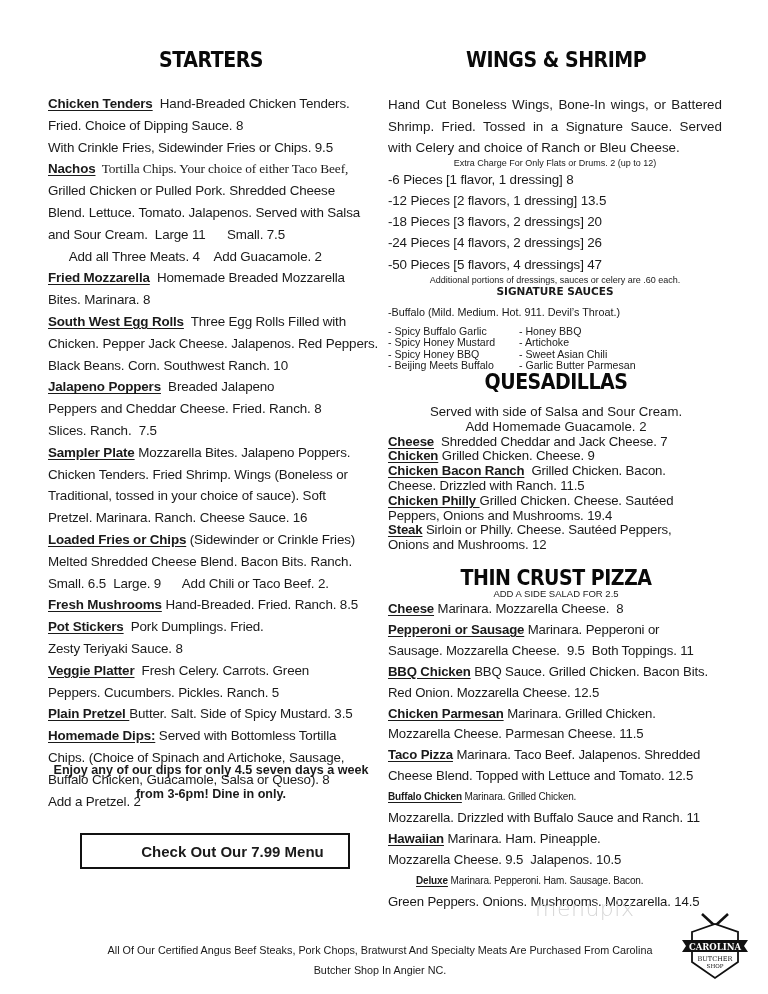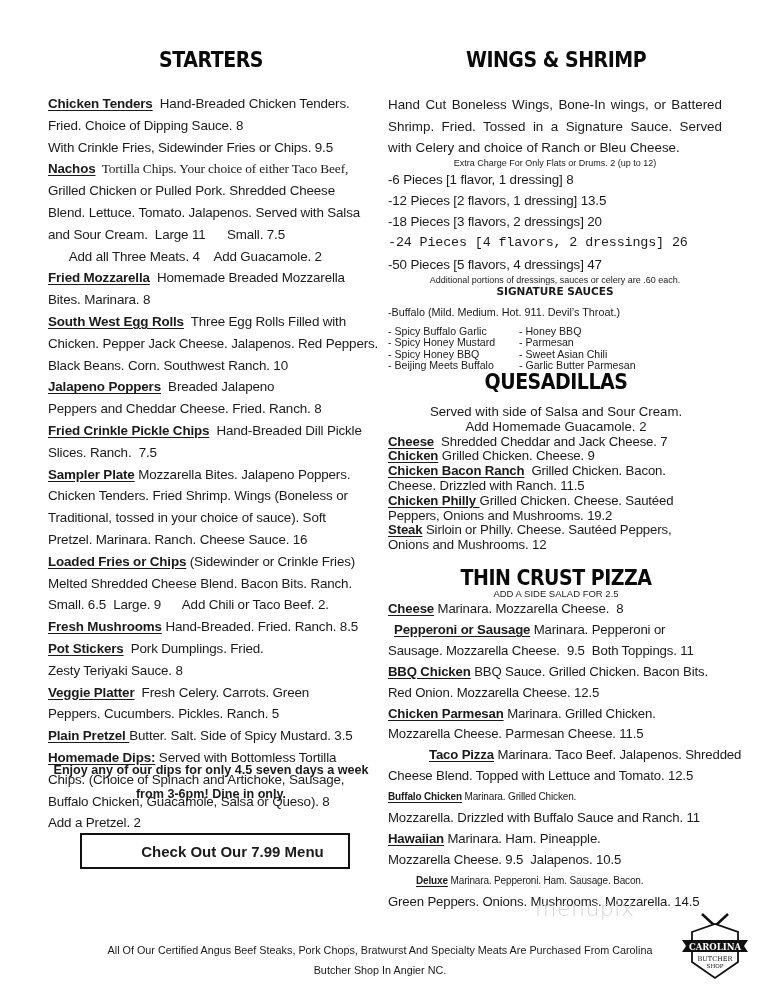--- a/index.html
+++ b/index.html
@@ -45,21 +45,20 @@
       <div class="line"><span style="white-space: pre;">Blend. Lettuce. Tomato. Jalapenos. Served with Salsa</span></div>
       <div class="line"><span style="white-space: pre;">and Sour Cream.  Large 11      Small. 7.5</span></div>
       <div class="line"><span style="white-space: pre;">      Add all Three Meats. 4    Add Guacamole. 2</span></div>
       <div class="line"><span class="name">Fried Mozzarella</span><span style="white-space: pre;">  Homemade Breaded Mozzarella</span></div>
       <div class="line"><span style="white-space: pre;">Bites. Marinara. 8</span></div>
       <div class="line"><span class="name">South West Egg Rolls</span><span style="white-space: pre;">  Three Egg Rolls Filled with</span></div>
       <div class="line"><span style="white-space: pre;">Chicken. Pepper Jack Cheese. Jalapenos. Red Peppers.</span></div>
       <div class="line"><span style="white-space: pre;">Black Beans. Corn. Southwest Ranch. 10</span></div>
       <div class="line"><span class="name">Jalapeno Poppers</span><span style="white-space: pre;">  Breaded Jalapeno</span></div>
       <div class="line"><span style="white-space: pre;">Peppers and Cheddar Cheese. Fried. Ranch. 8</span></div>
-      <div class="line"><span class="name">Fried Crinkle Pickle Chips</span><span style="white-space: pre;">  Hand-Breaded Dill Pickle</span></div>
       <div class="line"><span style="white-space: pre;">Slices. Ranch.  7.5</span></div>
       <div class="line"><span class="name">Sampler Plate</span><span style="white-space: pre;"> Mozzarella Bites. Jalapeno Poppers.</span></div>
       <div class="line"><span style="white-space: pre;">Chicken Tenders. Fried Shrimp. Wings (Boneless or</span></div>
       <div class="line"><span style="white-space: pre;">Traditional, tossed in your choice of sauce). Soft</span></div>
       <div class="line"><span style="white-space: pre;">Pretzel. Marinara. Ranch. Cheese Sauce. 16</span></div>
       <div class="line"><span class="name">Loaded Fries or Chips</span><span style="white-space: pre;"> (Sidewinder or Crinkle Fries)</span></div>
       <div class="line"><span style="white-space: pre;">Melted Shredded Cheese Blend. Bacon Bits. Ranch.</span></div>
       <div class="line"><span style="white-space: pre;">Small. 6.5  Large. 9      Add Chili or Taco Beef. 2.</span></div>
       <div class="line"><span class="name">Fresh Mushrooms</span><span style="white-space: pre;"> Hand-Breaded. Fried. Ranch. 8.5</span></div>
       <div class="line"><span class="name">Pot Stickers</span><span style="white-space: pre;">  Pork Dumplings. Fried.</span></div>
@@ -83,73 +82,73 @@
 
 <div class="col col-right">
   <div class="heading" style="left:0;width:336px;top:48px;">WINGS &amp; SHRIMP</div>
   <div style="position:absolute;top:94px;left:0;">
     <div class="wings-desc">Hand Cut Boneless Wings, Bone-In wings, or Battered Shrimp. Fried. Tossed in a Signature Sauce. Served with Celery and choice of Ranch or Bleu Cheese.</div>
     <div class="small" style="width:334px;margin-top:-1px;">Extra Charge For Only Flats or Drums. 2 (up to 12)</div>
     <div id="wings-options">
         <div class="line" style="line-height:21.2px;font-size:13.4px;">-6 Pieces [1 flavor, 1 dressing] 8</div>
         <div class="line" style="line-height:21.2px;font-size:13.4px;">-12 Pieces [2 flavors, 1 dressing] 13.5</div>
         <div class="line" style="line-height:21.2px;font-size:13.4px;">-18 Pieces [3 flavors, 2 dressings] 20</div>
-        <div class="line" style="line-height:21.2px;font-size:13.4px;font-family:Liberation Mono, monospace;">-24 Pieces [4 flavors, 2 dressings] 26</div>
+        <div class="line" style="line-height:21.2px;font-size:13.4px;">-24 Pieces [4 flavors, 2 dressings] 26</div>
         <div class="line" style="line-height:21.2px;font-size:13.4px;">-50 Pieces [5 flavors, 4 dressings] 47</div>
       </div>
     <div class="small" style="width:334px;">Additional portions of dressings, sauces or celery are .60 each.</div>
     <div class="center" style="width:334px;font-family:'DejaVu Sans',sans-serif;font-weight:bold;font-size:10.5px;line-height:11px;">SIGNATURE SAUCES</div>
     <div style="font-size:10.8px;line-height:12px;margin-top:9px;">-Buffalo (Mild. Medium. Hot. 911. Devil’s Throat.)</div>
     <div class="sauce-grid" style="margin-top:8px;">
       <div id="sauces-left">
           <div>- Spicy Buffalo Garlic</div>
           <div>- Spicy Honey Mustard</div>
           <div>- Spicy Honey BBQ</div>
           <div>- Beijing Meets Buffalo</div>
         </div>
       <div id="sauces-right">
           <div>- Honey BBQ</div>
-          <div>- Parmesan</div>
+          <div>- Artichoke</div>
           <div>- Sweet Asian Chili</div>
           <div>- Garlic Butter Parmesan</div>
         </div>
     </div>
   </div>
 </div>
 
 <div class="col col-right">
   <div class="heading" style="left:0;width:336px;top:370px;">QUESADILLAS</div>
   <div style="position:absolute;top:405px;left:0;width:336px;font-size:13.2px;line-height:14.8px;">
     <div class="center">Served with side of Salsa and Sour Cream.</div>
     <div class="center">Add Homemade Guacamole. 2</div>
     <div id="quesa-list">
         <div class="line" style="line-height:14.8px;font-size:13.2px;"><span class="name">Cheese</span><span style="white-space: pre;">  Shredded Cheddar and Jack Cheese. 7</span></div>
         <div class="line" style="line-height:14.8px;font-size:13.2px;"><span class="name">Chicken</span><span style="white-space: pre;"> Grilled Chicken. Cheese. 9</span></div>
         <div class="line" style="line-height:14.8px;font-size:13.2px;"><span class="name">Chicken Bacon Ranch</span><span style="white-space: pre;">  Grilled Chicken. Bacon.</span></div>
         <div class="line" style="line-height:14.8px;font-size:13.2px;"><span style="white-space: pre;">Cheese. Drizzled with Ranch. 11.5</span></div>
         <div class="line" style="line-height:14.8px;font-size:13.2px;"><span class="name">Chicken Philly </span><span style="white-space: pre;">Grilled Chicken. Cheese. Sautéed</span></div>
-        <div class="line" style="line-height:14.8px;font-size:13.2px;"><span style="white-space: pre;">Peppers, Onions and Mushrooms. 19.2</span></div>
+        <div class="line" style="line-height:14.8px;font-size:13.2px;"><span style="white-space: pre;">Peppers, Onions and Mushrooms. 19.4</span></div>
         <div class="line" style="line-height:14.8px;font-size:13.2px;"><span class="name">Steak</span><span style="white-space: pre;"> Sirloin or Philly. Cheese. Sautéed Peppers,</span></div>
         <div class="line" style="line-height:14.8px;font-size:13.2px;"><span style="white-space: pre;">Onions and Mushrooms. 12</span></div>
       </div>
   </div>
 </div>
 
 <div class="col col-right">
   <div class="heading" style="left:0;width:336px;top:566px;">THIN CRUST PIZZA</div>
   <div class="small" style="position:absolute;top:588px;left:0;width:336px;font-size:9.5px;">ADD A SIDE SALAD FOR 2.5</div>
   <div id="pizza-list" style="position:absolute;top:599px;left:0;">
       <div class="line" style="line-height:20.9px;font-size:13.2px;"><span class="name">Cheese</span><span style="white-space: pre;"> Marinara. Mozzarella Cheese.  8</span></div>
-      <div class="line" style="line-height:20.9px;font-size:13.2px;margin-left:6px;"><span class="name">Pepperoni or Sausage</span><span style="white-space: pre;"> Marinara. Pepperoni or</span></div>
+      <div class="line" style="line-height:20.9px;font-size:13.2px;"><span class="name">Pepperoni or Sausage</span><span style="white-space: pre;"> Marinara. Pepperoni or</span></div>
       <div class="line" style="line-height:20.9px;font-size:13.2px;"><span style="white-space: pre;">Sausage. Mozzarella Cheese.  9.5  Both Toppings. 11</span></div>
       <div class="line" style="line-height:20.9px;font-size:13.2px;"><span class="name">BBQ Chicken</span><span style="white-space: pre;"> BBQ Sauce. Grilled Chicken. Bacon Bits.</span></div>
       <div class="line" style="line-height:20.9px;font-size:13.2px;"><span style="white-space: pre;">Red Onion. Mozzarella Cheese. 12.5</span></div>
       <div class="line" style="line-height:20.9px;font-size:13.2px;"><span class="name">Chicken Parmesan</span><span style="white-space: pre;"> Marinara. Grilled Chicken.</span></div>
       <div class="line" style="line-height:20.9px;font-size:13.2px;"><span style="white-space: pre;">Mozzarella Cheese. Parmesan Cheese. 11.5</span></div>
-      <div class="line" style="line-height:20.9px;font-size:13.2px;margin-left:41px;"><span class="name">Taco Pizza</span><span style="white-space: pre;"> Marinara. Taco Beef. Jalapenos. Shredded</span></div>
+      <div class="line" style="line-height:20.9px;font-size:13.2px;"><span class="name">Taco Pizza</span><span style="white-space: pre;"> Marinara. Taco Beef. Jalapenos. Shredded</span></div>
       <div class="line" style="line-height:20.9px;font-size:13.2px;"><span style="white-space: pre;">Cheese Blend. Topped with Lettuce and Tomato. 12.5</span></div>
       <div class="line" style="line-height:20.9px;font-size:10px;"><span class="name">Buffalo Chicken</span><span style="white-space: pre;"> Marinara. Grilled Chicken.</span></div>
       <div class="line" style="line-height:20.9px;font-size:13.2px;"><span style="white-space: pre;">Mozzarella. Drizzled with Buffalo Sauce and Ranch. 11</span></div>
       <div class="line" style="line-height:20.9px;font-size:13.2px;"><span class="name">Hawaiian</span><span style="white-space: pre;"> Marinara. Ham. Pineapple.</span></div>
       <div class="line" style="line-height:20.9px;font-size:13.2px;"><span style="white-space: pre;">Mozzarella Cheese. 9.5  Jalapenos. 10.5</span></div>
       <div class="line" style="line-height:20.9px;font-size:10px;padding-left:28px;"><span class="name">Deluxe</span><span style="white-space: pre;"> Marinara. Pepperoni. Ham. Sausage. Bacon.</span></div>
       <div class="line" style="line-height:20.9px;font-size:13.2px;"><span style="white-space: pre;">Green Peppers. Onions. Mushrooms. Mozzarella. 14.5</span></div>
     </div>
 </div>
 

